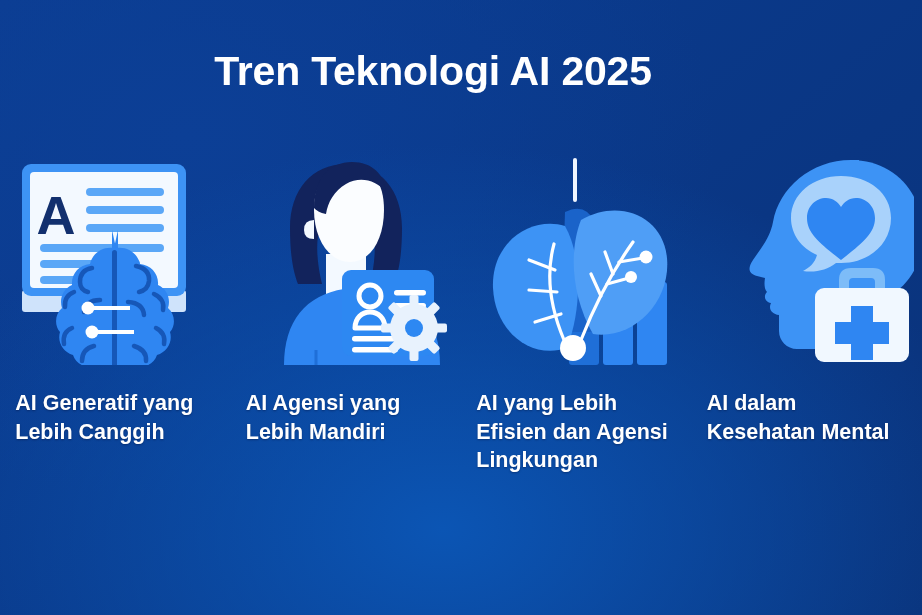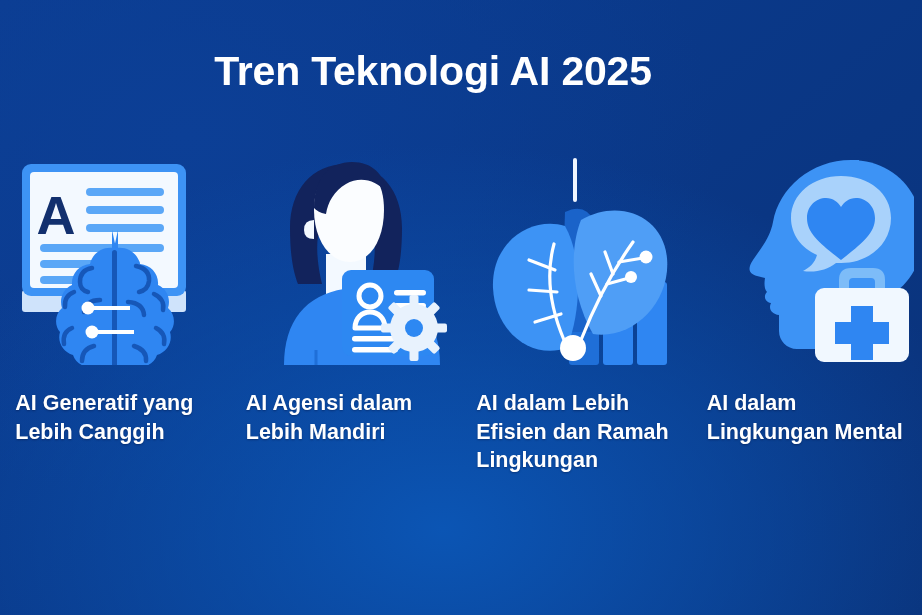--- a/index.html
+++ b/index.html
@@ -192,21 +192,21 @@
               <rect x="21" y="-4.5" width="12" height="9" rx="2"></rect>
               <rect x="-4.5" y="-33" width="9" height="12" rx="2" transform="rotate(45)"></rect>
               <rect x="-4.5" y="21" width="9" height="12" rx="2" transform="rotate(45)"></rect>
               <rect x="-33" y="-4.5" width="12" height="9" rx="2" transform="rotate(45)"></rect>
               <rect x="21" y="-4.5" width="12" height="9" rx="2" transform="rotate(45)"></rect>
             </g>
             <circle cx="0" cy="0" r="9" fill="#2d88f2"></circle>
           </g>
         </svg>
       </div>
-      <div class="caption">AI Agensi dalam Lebih Mandiri</div>
+      <div class="caption">AI Agensi yang Lebih Mandiri</div>
     </div>
 
     <div class="col">
       <div class="art">
         <svg viewBox="0 0 215 215" xmlns="http://www.w3.org/2000/svg">
 
           <rect x="104" y="8" width="4" height="44" rx="2" fill="#f0f6ff"></rect>
 
           <g>
             <rect x="100" y="172" width="30" height="43" rx="3" fill="#1f6fd8"></rect>
@@ -233,21 +233,21 @@
             <path d="M144 124 l-8 -22"></path>
             <path d="M138 134 l22 -6"></path>
             <path d="M150 112 l24 -4"></path>
           </g>
           <circle cx="162" cy="127" r="6" fill="#ffffff"></circle>
           <circle cx="177" cy="107" r="6.5" fill="#ffffff"></circle>
 
           <circle cx="104" cy="198" r="13" fill="#ffffff"></circle>
         </svg>
       </div>
-      <div class="caption">AI dalam Lebih Efisien dan Ramah Lingkungan</div>
+      <div class="caption">AI yang Lebih Efisien dan Agensi Lingkungan</div>
     </div>
 
     <div class="col">
       <div class="art">
         <svg viewBox="0 0 215 215" xmlns="http://www.w3.org/2000/svg">
 
           <path d="M152 10
                    c-40 0 -72 28 -78 62
                    c-3 16 -12 26 -20 38
                    c-6 9 -4 14 4 16
@@ -278,17 +278,17 @@
                    c10 0 19 8 19 20
                    c0 16 -14 26 -34 42 z" fill="#2f86f2"></path>
 
           <path d="M140 130 q0 -12 12 -12 l22 0 q12 0 12 12 l0 10 l-10 0 l0 -8 q0 -4 -4 -4 l-18 0 q-4 0 -4 4 l0 8 l-10 0 z" fill="#7dbcf8"></path>
 
           <rect x="116" y="138" width="94" height="74" rx="9" fill="#f1f8ff"></rect>
 
           <path d="M152 156 l22 0 l0 16 l16 0 l0 22 l-16 0 l0 16 l-22 0 l0 -16 l-16 0 l0 -22 l16 0 z" fill="#2f86f2"></path>
         </svg>
       </div>
-      <div class="caption">AI dalam Lingkungan Mental</div>
+      <div class="caption">AI dalam Kesehatan Mental</div>
     </div>
 
   </div>
 </div>
 
 </body></html>

